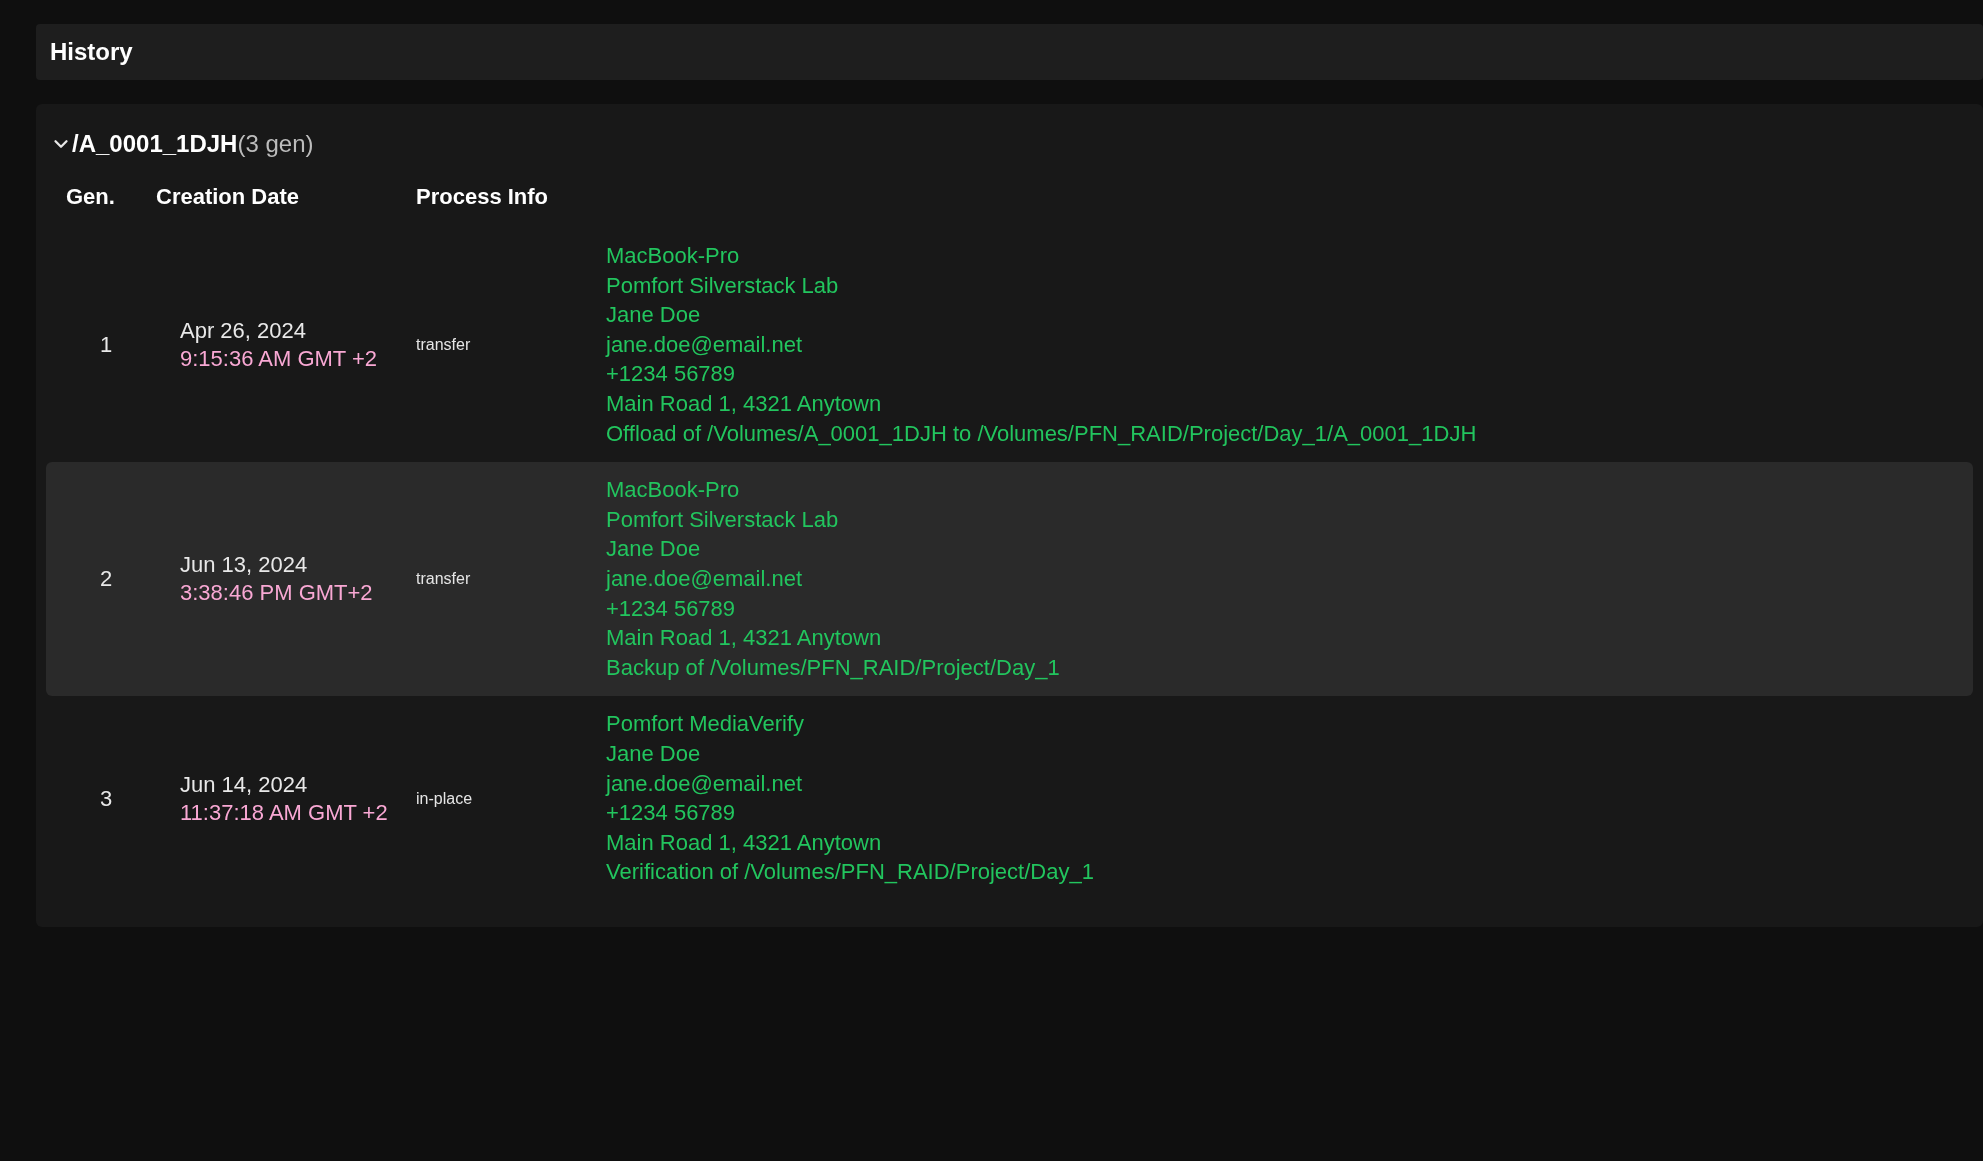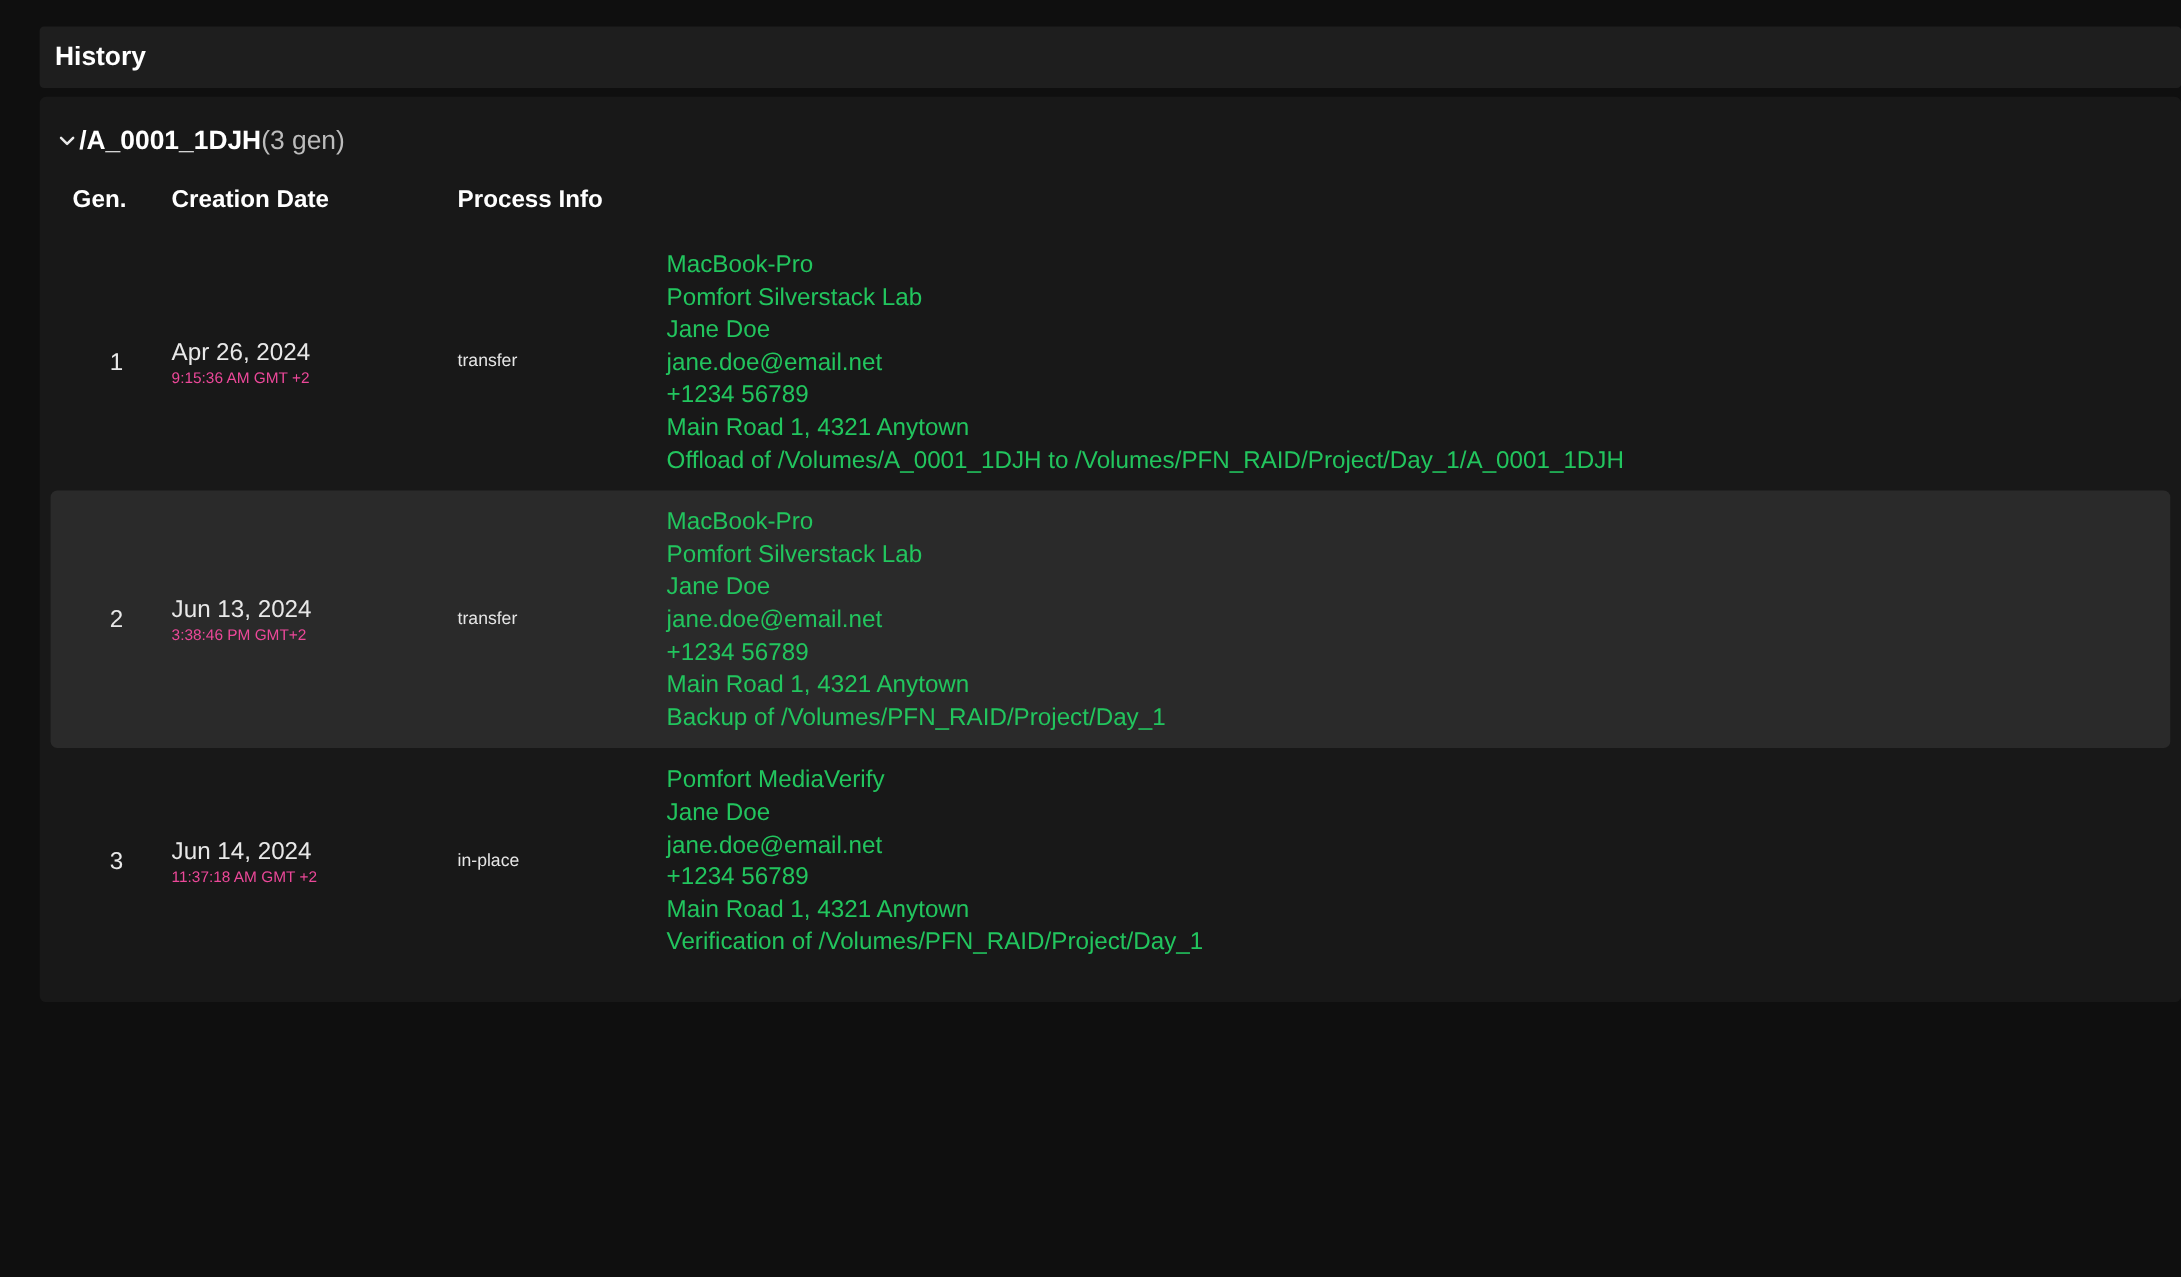--- a/index.html
+++ b/index.html
@@ -11,21 +11,21 @@
       background: #0f0f0f;
       color: #e8e8e8;
       font-family: -apple-system, BlinkMacSystemFont, 'Segoe UI', sans-serif;
       padding: 24px 0 0 36px;
       font-size: 22px;
     }
     .history-header {
       background: #1e1e1e;
       padding: 14px 14px;
       border-radius: 4px;
-      margin-bottom: 8px;
+      margin-bottom: 24px;
     }
     .history-title {
       font-weight: 700;
       font-size: 24px;
       color: #ffffff;
     }
     .panel {
       background: #181818;
       border-radius: 6px;
       padding: 26px 10px 26px 10px;
@@ -91,28 +91,29 @@
     }
     .cell-gen {
       text-align: center;
       color: #e8e8e8;
       font-size: 22px;
     }
     .cell-date {
       display: flex;
       flex-direction: column;
       gap: 2px;
+      margin-left: 24px;
     }
     .date-main {
       color: #e8e8e8;
       font-size: 22px;
     }
     .date-sub {
-      color: #ec4899;
-      font-size: 14px;
+      color: #f9a8d4;
+      font-size: 22px;
     }
     .cell-process {
       color: #e5e5e5;
       font-size: 16px;
     }
     .cell-creator {
       display: flex;
       flex-direction: column;
       gap: 1px;
       font-size: 22px;

